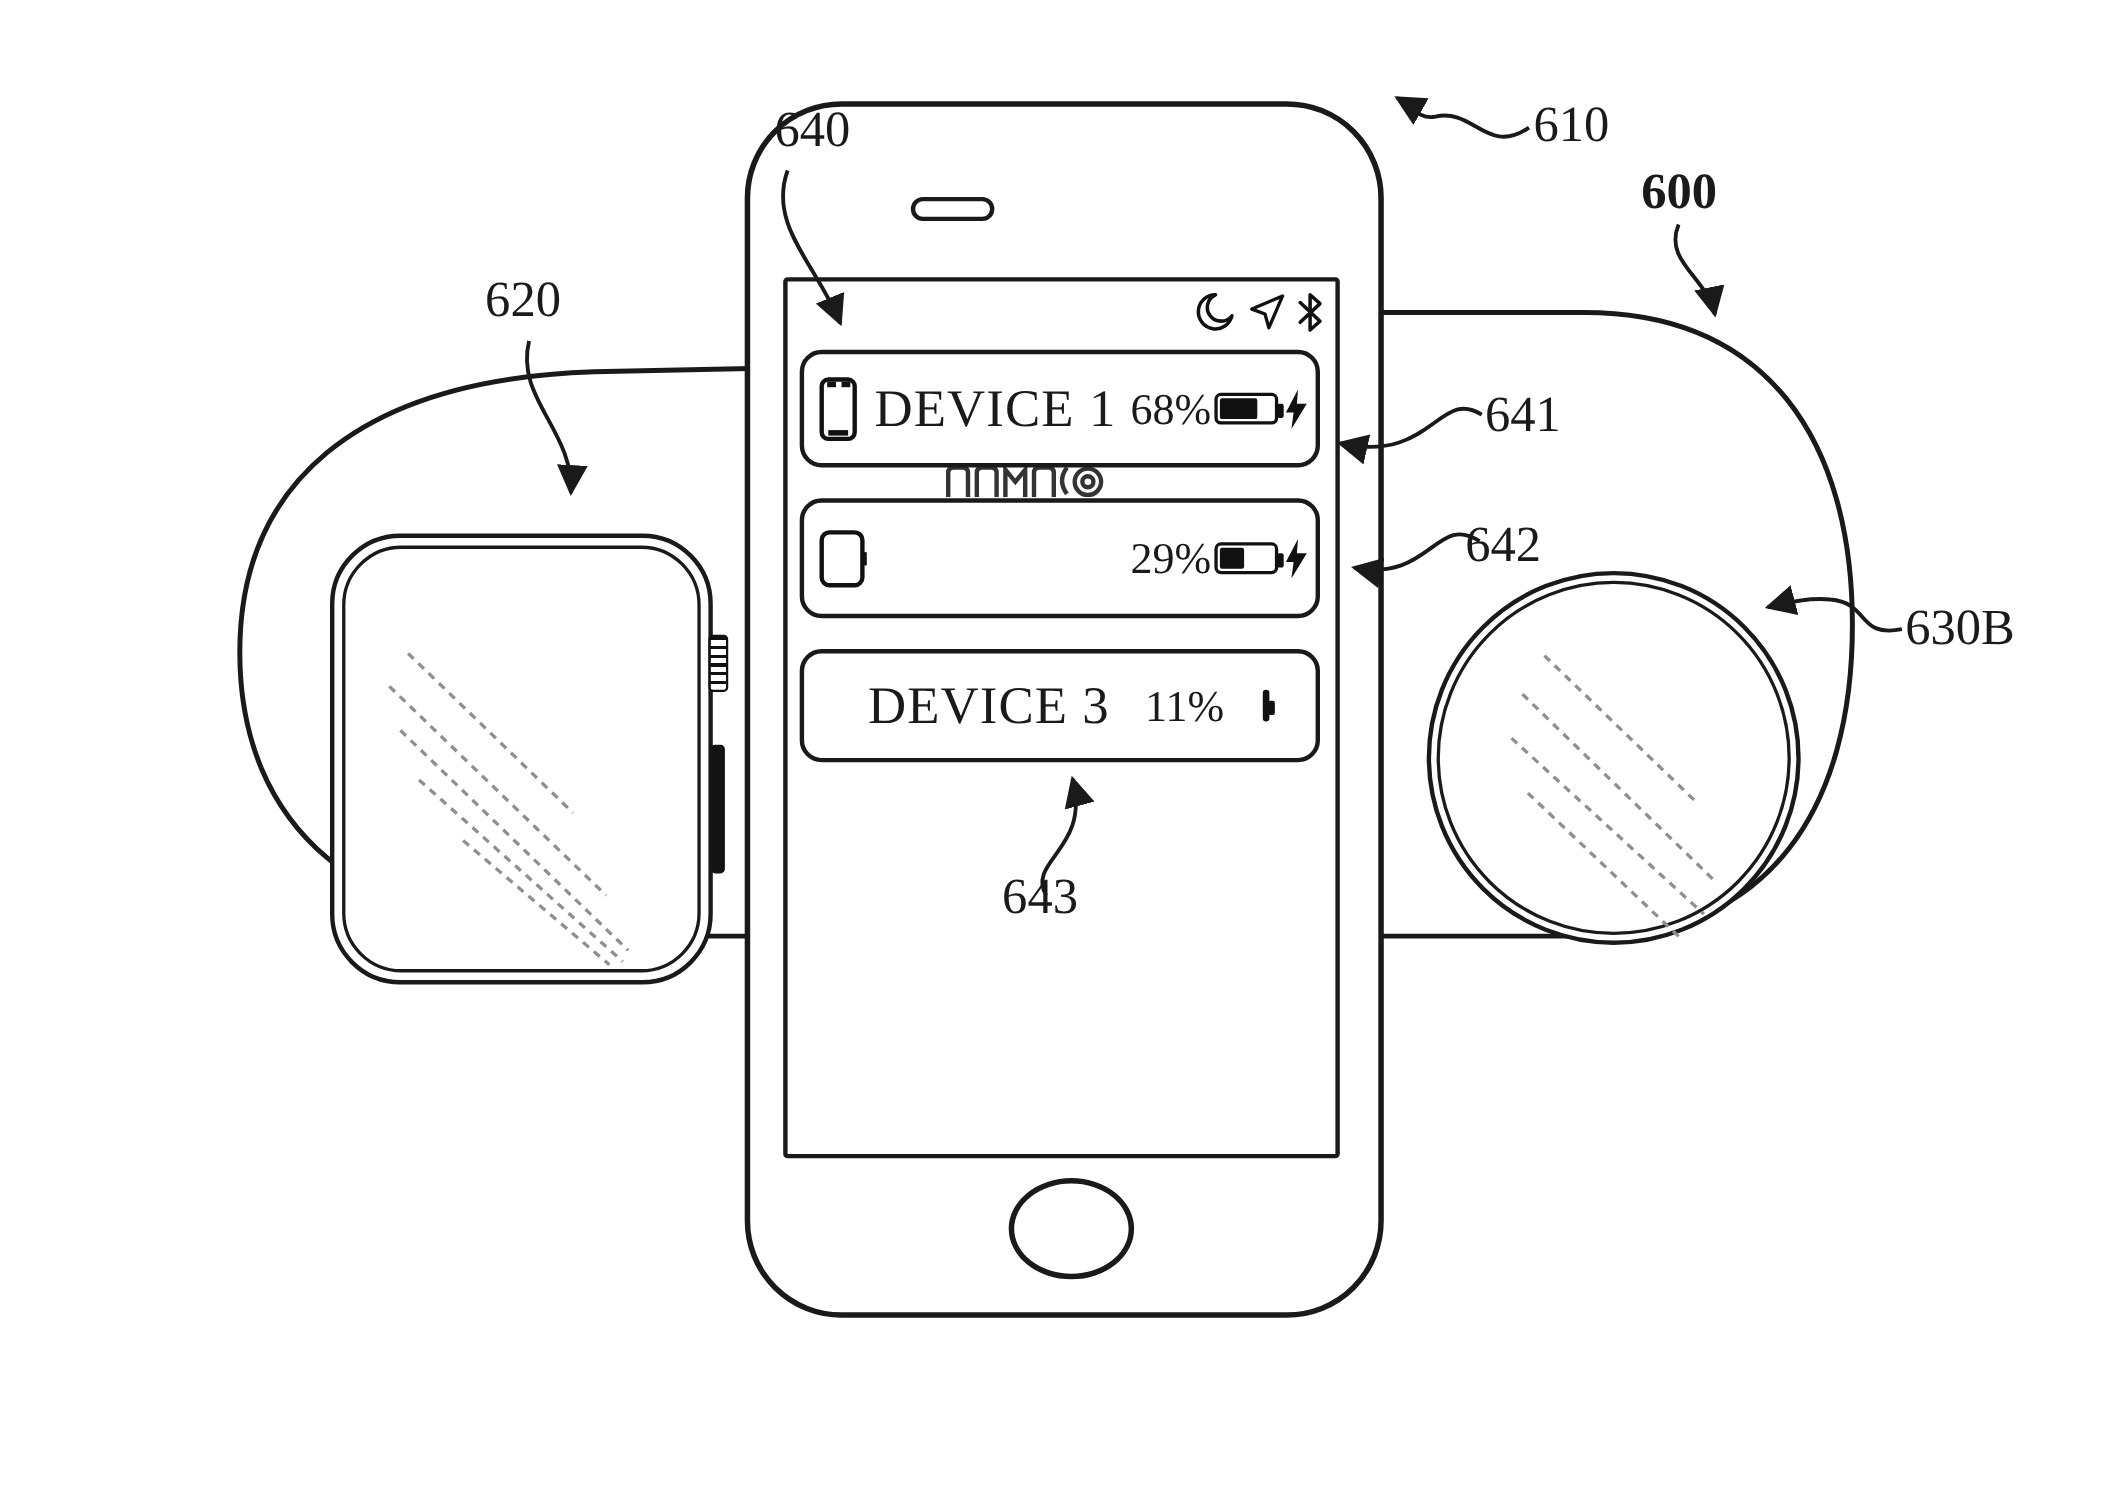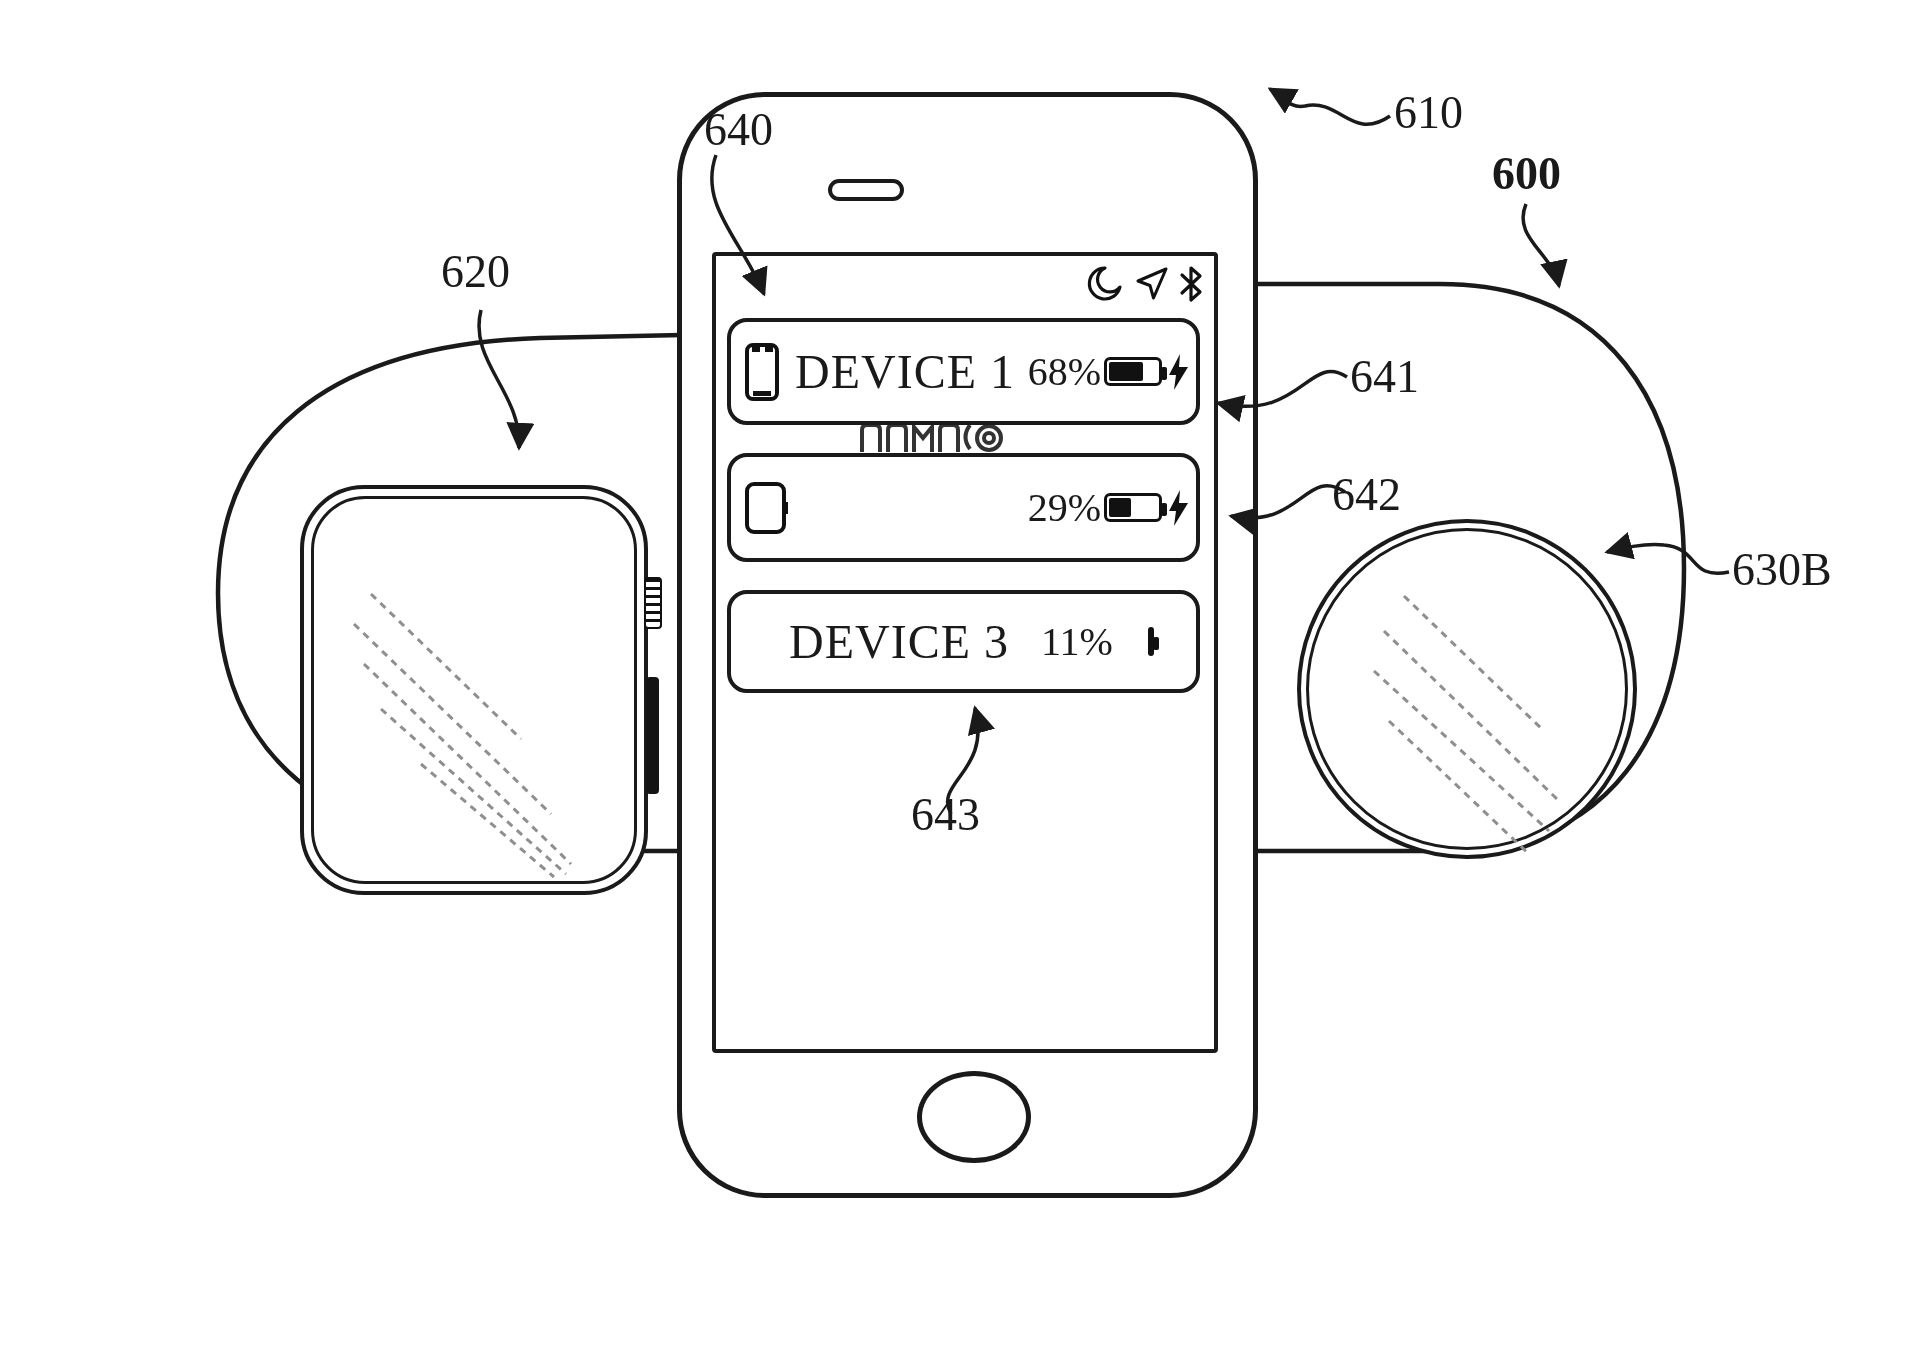--- a/index.html
+++ b/index.html
@@ -53,21 +53,21 @@
                      background:#141414;border-radius:4px;z-index:1;}
 
   
   #coil{position:absolute;left:1297px;top:519px;width:340px;height:340px;
         box-sizing:border-box;border:4px solid #1a1a1a;border-radius:50%;background:#fff;z-index:1;}
   #coil-inner{position:absolute;left:5px;top:5px;right:5px;bottom:5px;
               border:3px solid #1a1a1a;border-radius:50%;}
 
   
   .callout{position:absolute;font-size:46px;line-height:1;z-index:6;white-space:nowrap;}
-  #label-640{left:704px;top:107px;}
+  #label-640{left:704px;top:95px;}
   #label-610{left:1394px;top:90px;}
   #label-600{left:1492px;top:151px;font-weight:bold;}
   #label-620{left:441px;top:249px;}
   #label-641{left:1350px;top:354px;}
   #label-642{left:1332px;top:472px;}
   #label-630b{left:1732px;top:547px;}
   #label-643{left:911px;top:792px;}
 
   #leader-svg{position:absolute;left:0;top:0;z-index:5;pointer-events:none;}
 </style>

